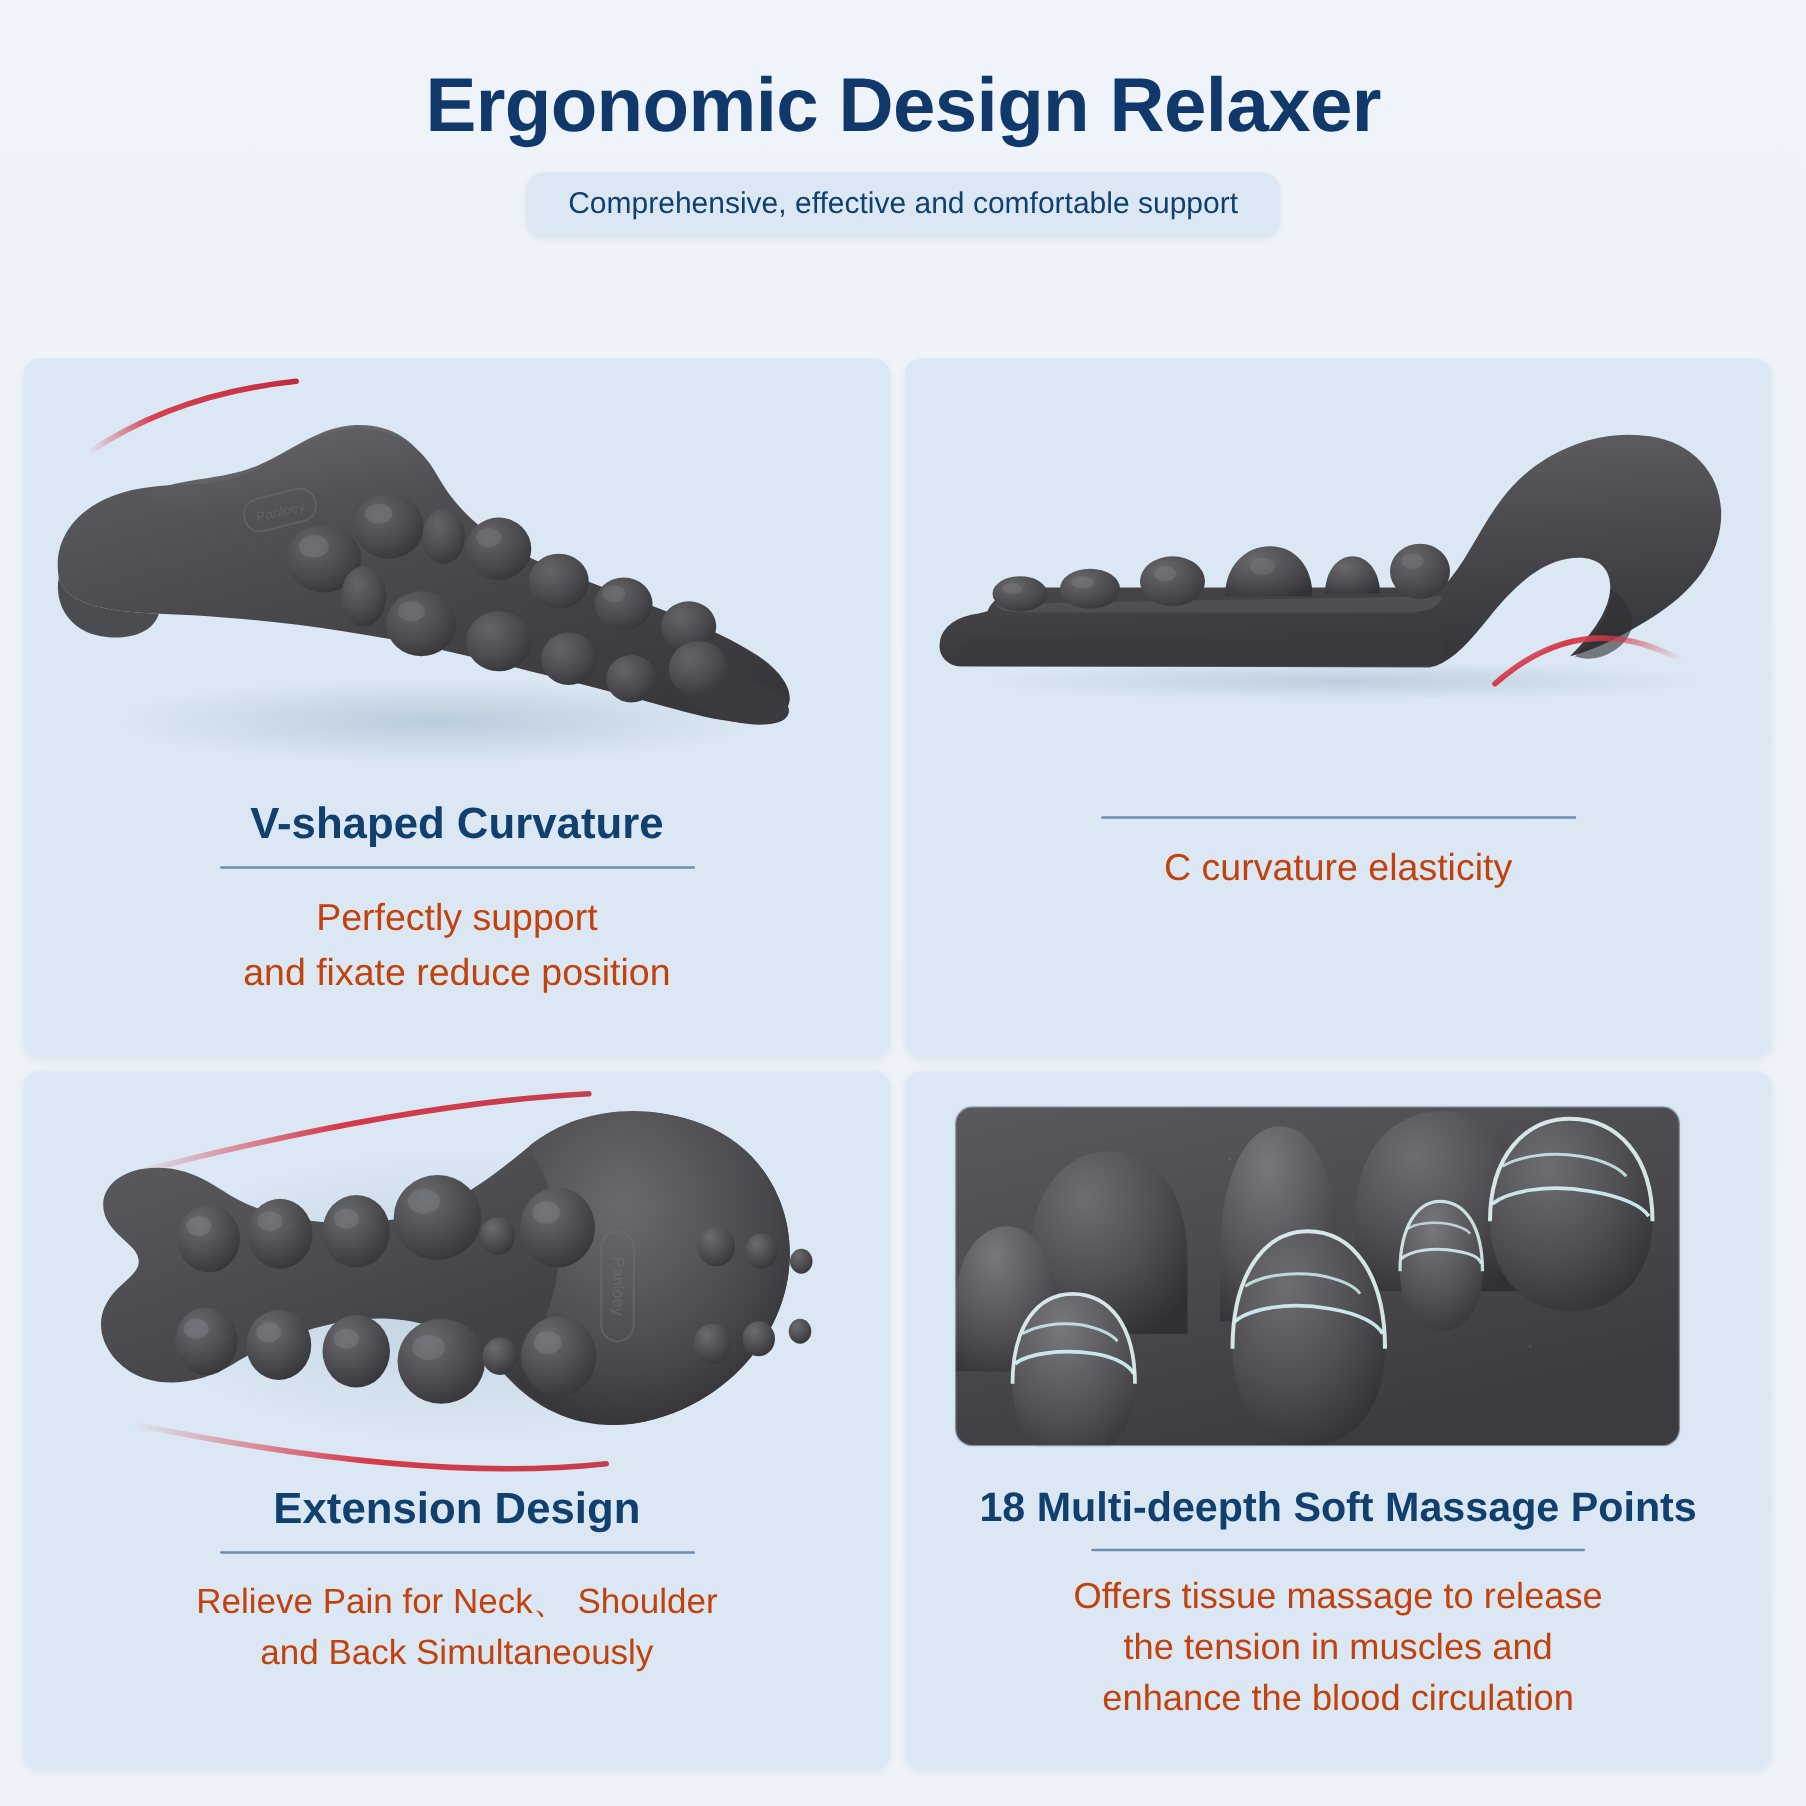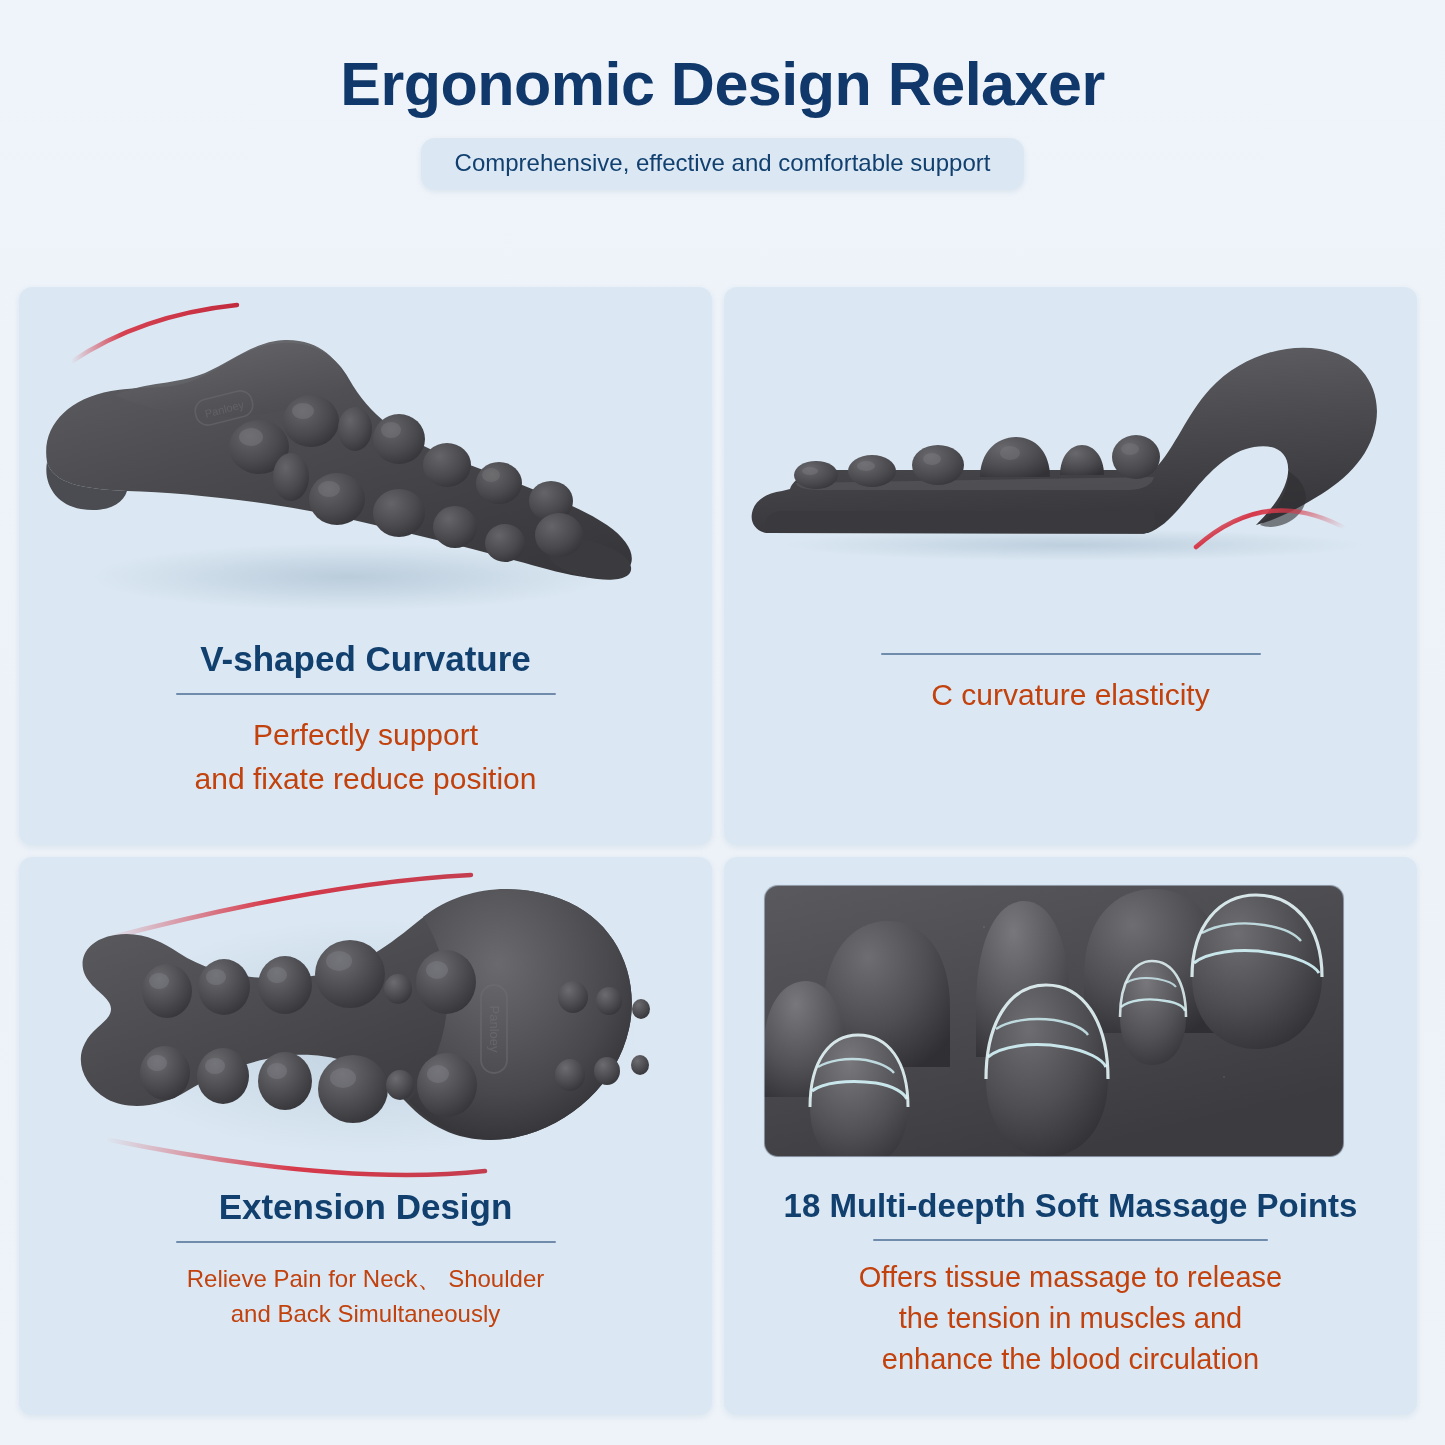--- a/index.html
+++ b/index.html
@@ -96,21 +96,21 @@
   }
   .card-desc {
     margin: 18px 0 0 0;
     font-size: 30px;
     color: #c2410c;
     line-height: 1.46;
   }
   
   .card-3 .card-visual { height: 330px; }
   .card-3 .card-heading { font-size: 35px; }
-  .card-3 .card-desc { font-size: 24px; }
+  .card-3 .card-desc { font-size: 28px; }
   .card-3 .heading-rule { width: 380px; }
   .card-4 .card-visual { height: 330px; }
   .card-4 .card-heading { font-size: 33px; }
   .card-4 .heading-rule { width: 395px; }
   .card-4 .card-desc { font-size: 29px; line-height: 1.42; margin-top: 16px; }
   .card-2 .card-visual { height: 352px; }
 
   
   .viz { position: absolute; inset: 0; }
   .viz svg { display: block; width: 100%; height: 100%; }

